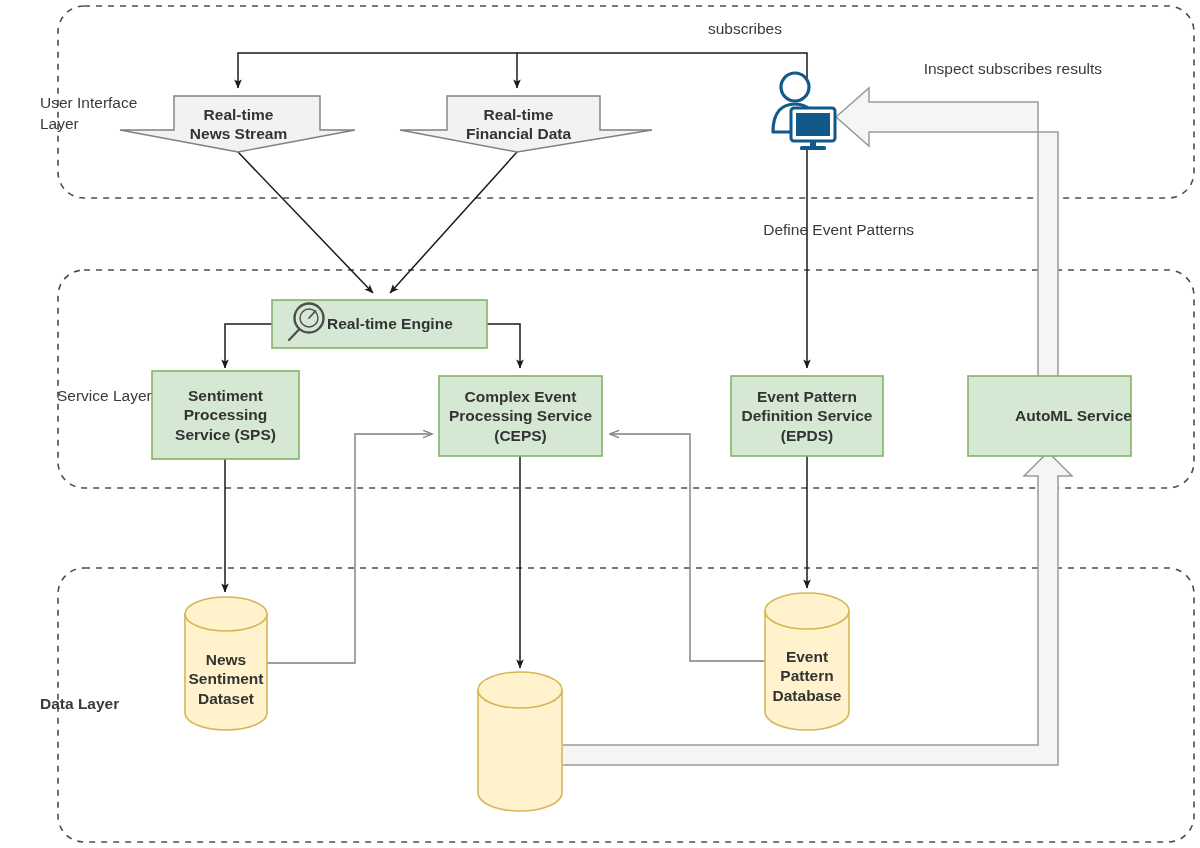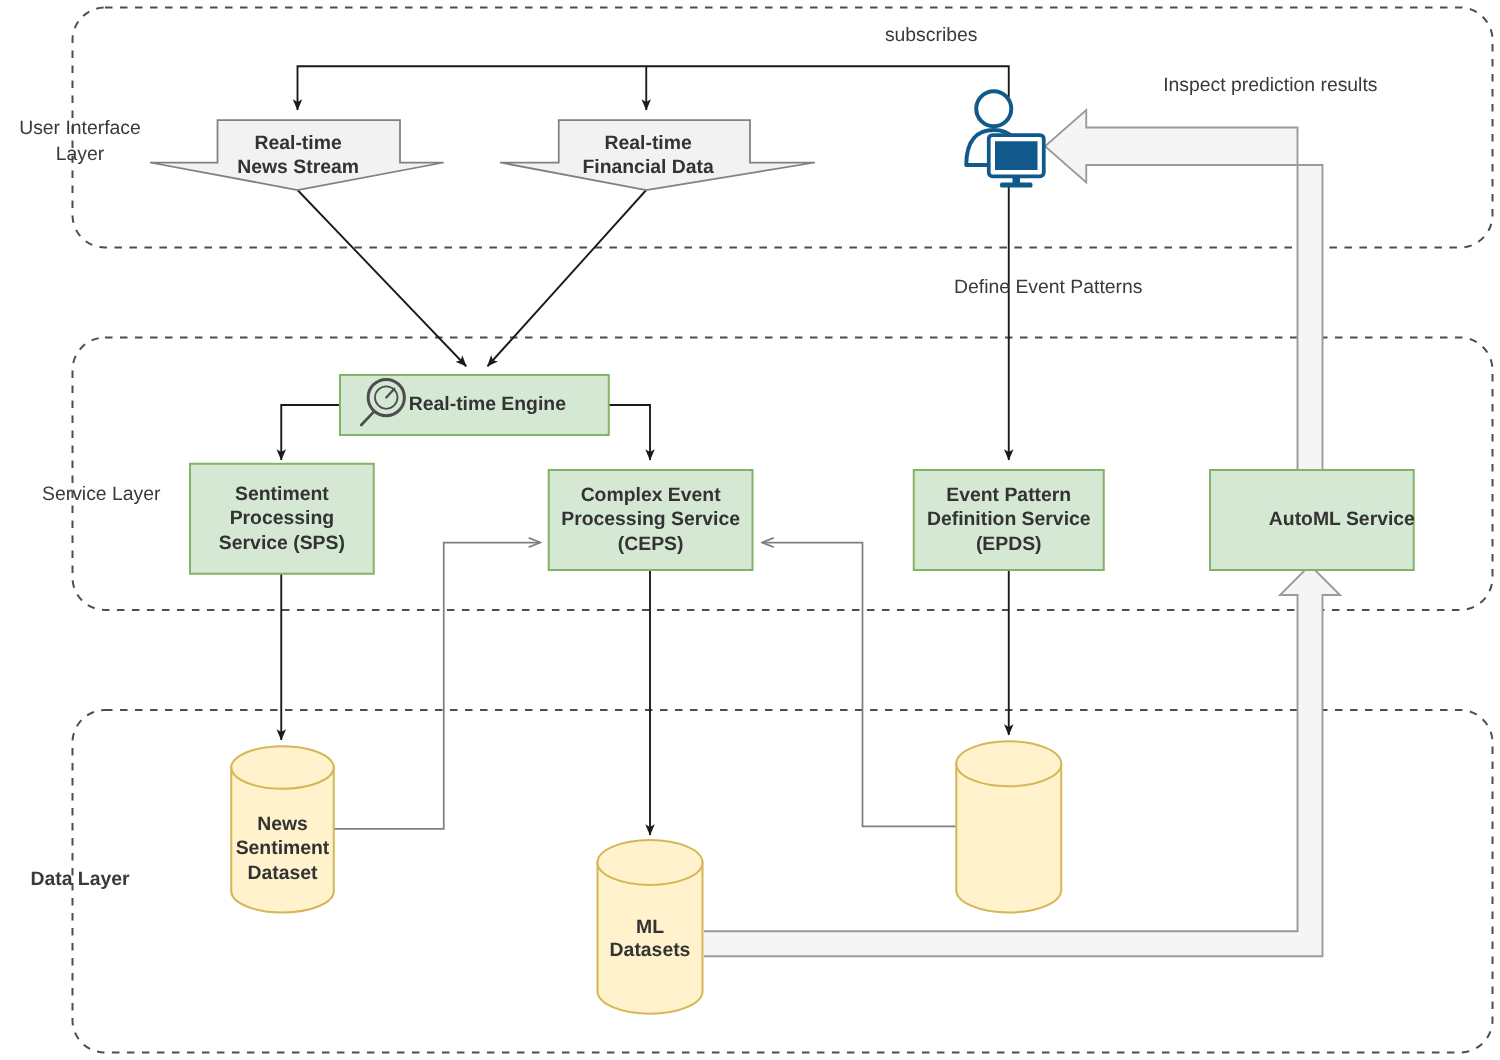--- a/index.html
+++ b/index.html
@@ -20,22 +20,22 @@
     left: 0;
     top: 0;
     width: 1200px;
     height: 848px;
   }
   .layer-lbl {
     position: absolute;
     color: #3a3a3a;
     font-size: 15.5px;
     line-height: 21px;
-    text-align: center;
     white-space: pre;
+    padding-left: 40px;
   }
   .node-lbl {
     position: absolute;
     color: #333333;
     font-size: 15.5px;
     line-height: 19.5px;
     text-align: center;
     white-space: pre;
     display: flex;
     align-items: center;
@@ -206,20 +206,21 @@
   <div class="node-lbl" style="left:439px; top:376px; width:163px; height:80px;">Complex Event
 Processing Service
 (CEPS)</div>
   <div class="node-lbl" style="left:731px; top:376px; width:152px; height:80px;">Event Pattern
 Definition Service
 (EPDS)</div>
   <div class="node-lbl" style="left:968px; top:376px; width:163px; height:80px;margin-left:24px;">AutoML Service</div>
   <div class="node-lbl" style="left:170px; top:648px; width:112px; height:62px;">News
 Sentiment
 Dataset</div>
-  <div class="node-lbl" style="left:464px; top:730px; width:112px; height:42px;">ML
-Datasets</div>
+  <div class="node-lbl" style="left:750px; top:645px; width:114px; height:62px;">Event
+Pattern
+Database</div>
 
   <div class="edge-lbl" style="left:566px; top:20px; width:216px;">subscribes</div>
-  <div class="edge-lbl" style="left:862px; top:60px; width:240px;">Inspect prediction results</div>
+  <div class="edge-lbl" style="left:862px; top:60px; width:240px;">Inspect subscribes results</div>
   <div class="edge-lbl" style="left:690px; top:221px; width:224px;">Define Event Patterns</div>
 
 </div>
 
 </body></html>

